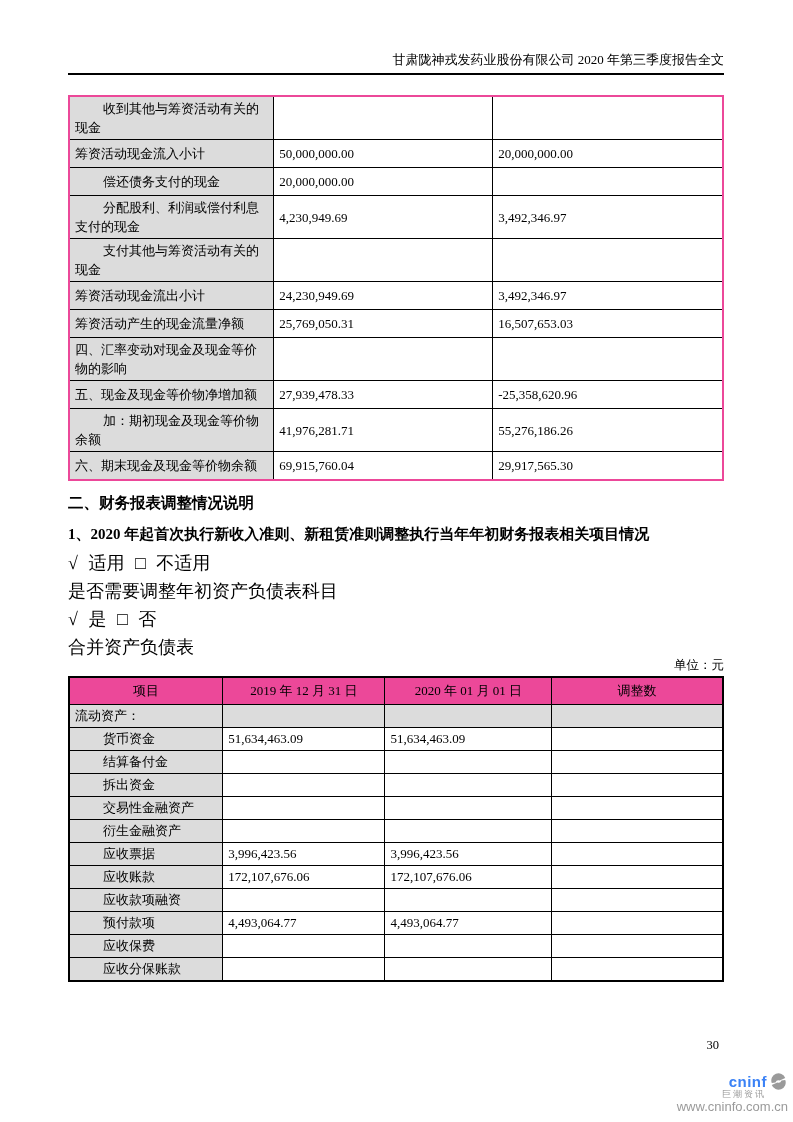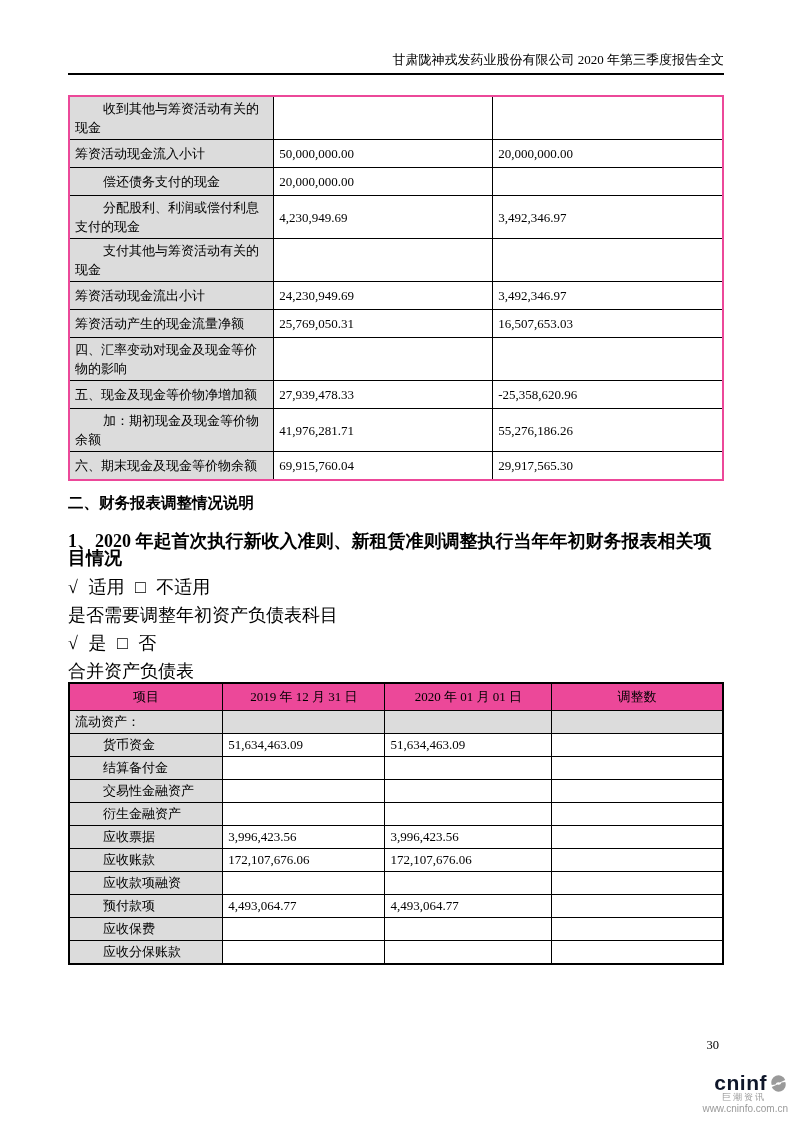--- a/index.html
+++ b/index.html
@@ -29,36 +29,36 @@
   td, th { border:1px solid #000; padding:2px 5px; vertical-align:middle; overflow:hidden; }
   .t1 td { height:28px; line-height:19px; }
   .t2 td { height:20px; line-height:18px; }
   .t2 th { height:28px; font-weight:normal; text-align:center; background:#ec4899; }
   .lbl { background:#dcdcdc; text-align:left; }
   .ind { text-indent:28px; }
   .num { text-align:left; background:#fff; }
   .t2 tr.shaded td { background:#dcdcdc; }
 
   .sec  { margin-top:12px; font-size:15.5px; font-weight:bold; line-height:19px; }
-  .sub  { margin-top:21px; font-size:18px; font-weight:bold; line-height:17px; }
+  .sub  { margin-top:14px; font-size:15px; font-weight:bold; line-height:17px; }
   .line { margin-top:12px; font-size:18px; line-height:16px; }
   .line span { margin-right:6px; }
   .unit-line { margin-top:3px; text-align:right; font-size:12.5px; line-height:15px; }
 
   .page-num { position:absolute; top:1038px; right:74px; font-size:12.5px; }
 
   .logo {
     position:absolute; right:5px; bottom:8px; width:112px;
     font-family:"Liberation Sans","DejaVu Sans",sans-serif;
     color:#9a9a9a; text-align:right; line-height:1.05;
   }
   .logo-top { display:flex; align-items:center; justify-content:flex-end; }
-  .logo-brand { font-weight:bold; font-size:21px; letter-spacing:0.5px; color:#0f172a; }
+  .logo-brand { font-weight:bold; font-size:15px; letter-spacing:0.5px; color:#3b82f6; }
   .logo-sub { font-size:9px; letter-spacing:2px; margin-top:-1px; padding-right:22px; }
-  .logo-url { font-size:10px; margin-top:1px; }
+  .logo-url { font-size:13px; margin-top:1px; }
 </style>
 </head>
 <body>
 
 <div class="page">
   <div class="content">
 
     <div class="doc-header">
       <span>甘肃陇神戎发药业股份有限公司 2020 年第三季度报告全文</span>
     </div>
@@ -141,20 +141,21 @@
     <div class="line">是否需要调整年初资产负债表科目</div>
 
     <div class="line">
       <span>√</span>
       <span>是</span>
       <span>□</span>
       <span>否</span>
     </div>
 
     <div class="line">合并资产负债表</div>
+    <div class="unit-line">单位：元</div>
 
     <table class="t2">
       <colgroup>
           <col style="width:23.5%">
           <col style="width:24.8%">
           <col style="width:25.5%">
           <col style="width:26.2%">
         </colgroup>
       <thead>
         <tr>
@@ -177,20 +178,26 @@
           <td class="num">51,634,463.09</td>
           <td class="num"></td>
         </tr>
         <tr>
           <td class="lbl ind">结算备付金</td>
           <td class="num"></td>
           <td class="num"></td>
           <td class="num"></td>
         </tr>
         <tr>
+          <td class="lbl ind">拆出资金</td>
+          <td class="num"></td>
+          <td class="num"></td>
+          <td class="num"></td>
+        </tr>
+        <tr>
           <td class="lbl ind">交易性金融资产</td>
           <td class="num"></td>
           <td class="num"></td>
           <td class="num"></td>
         </tr>
         <tr>
           <td class="lbl ind">衍生金融资产</td>
           <td class="num"></td>
           <td class="num"></td>
           <td class="num"></td>

